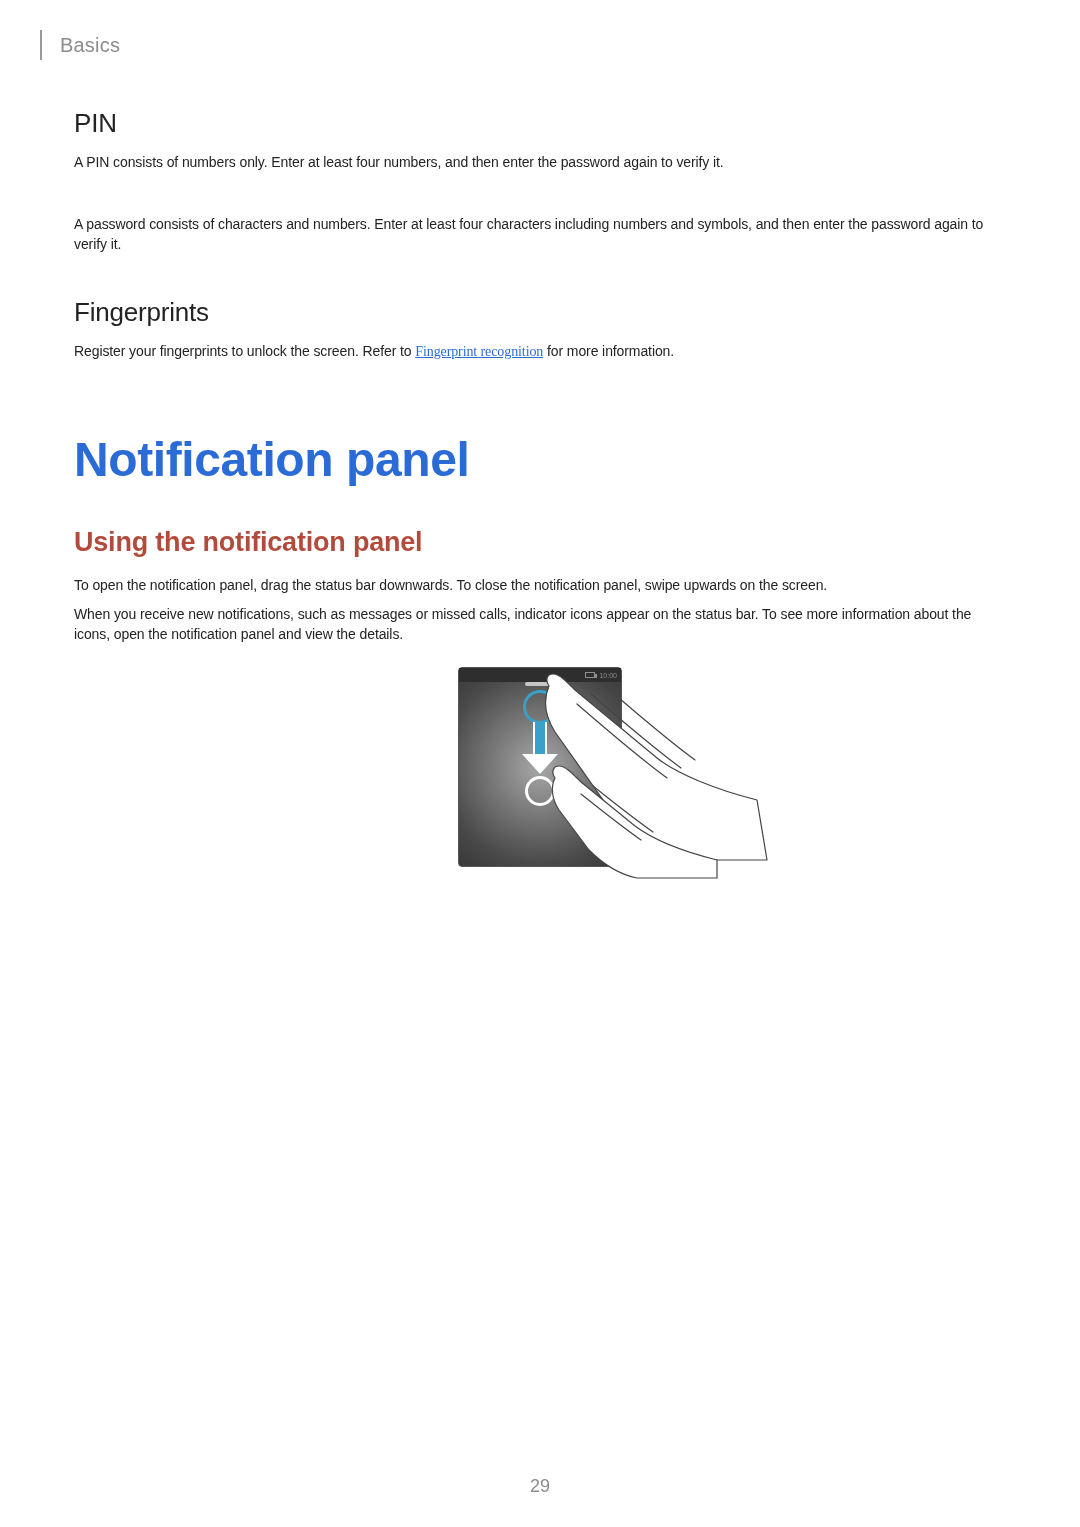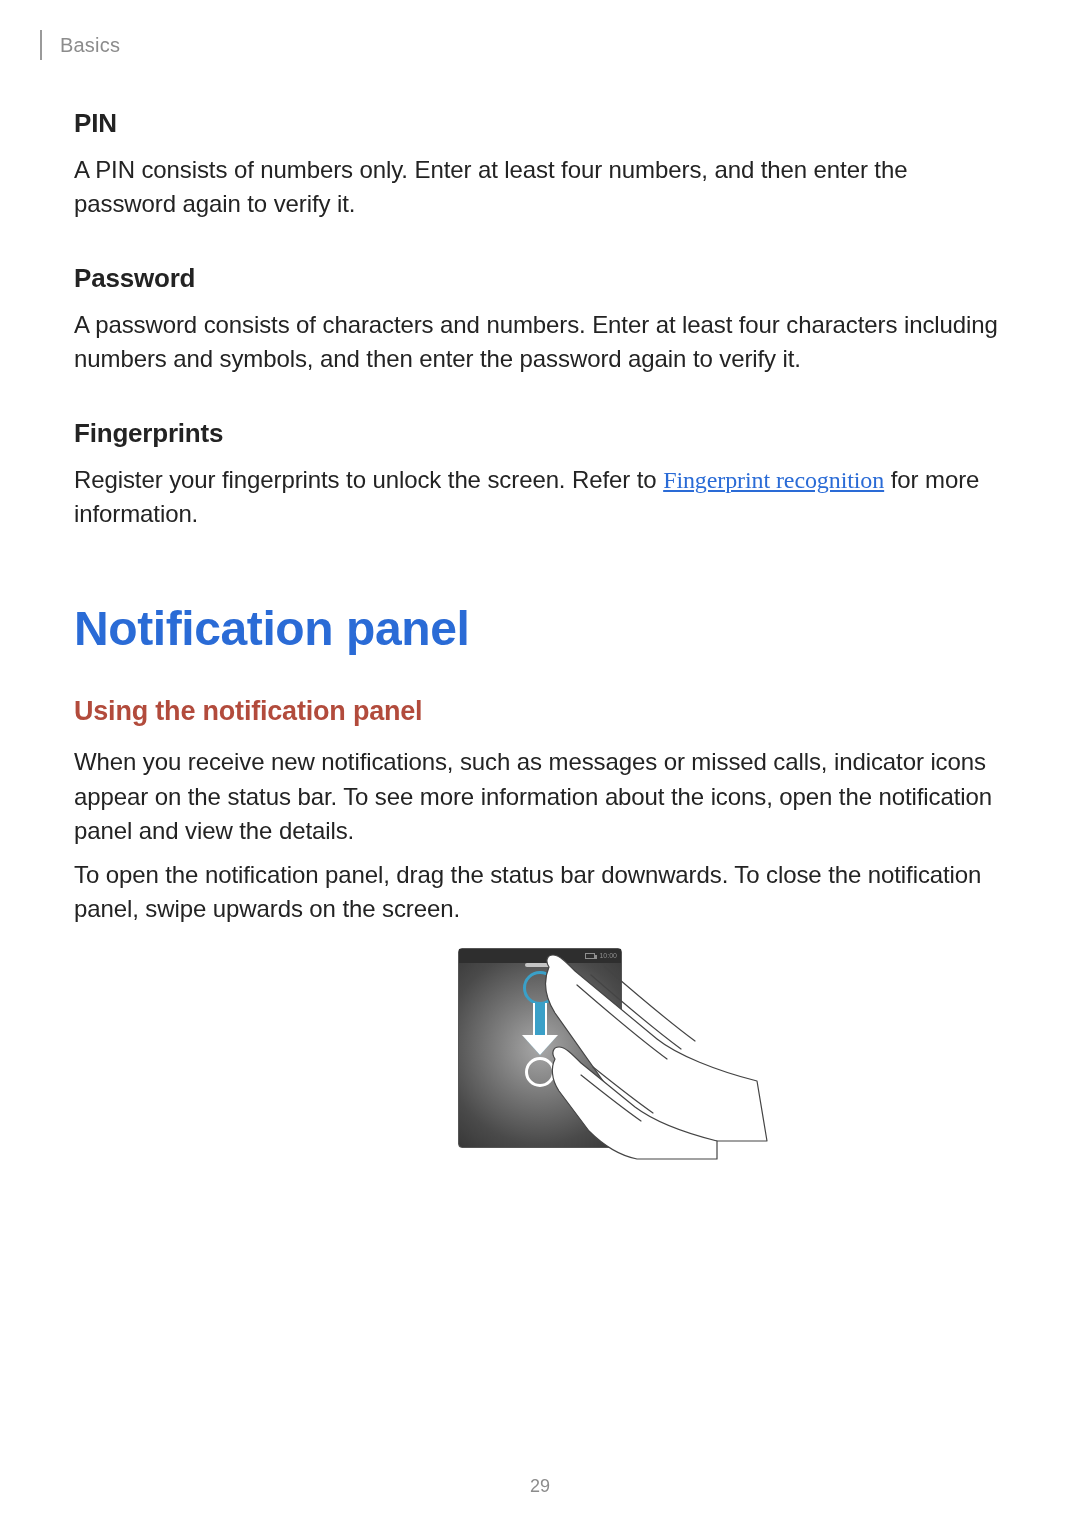--- a/index.html
+++ b/index.html
@@ -31,26 +31,26 @@
     letter-spacing: 0.2px;
   }
   .content {
     position: absolute;
     top: 108px;
     left: 74px;
     width: 932px;
   }
   .h3 {
     font-size: 26px;
-    font-weight: 700;
+    font-weight: 400;
     margin-bottom: 14px;
     letter-spacing: -0.2px;
   }
   .body {
-    font-size: 24px;
+    font-size: 14px;
     line-height: 1.42;
     margin-bottom: 42px;
     letter-spacing: -0.1px;
   }
   .body-last { margin-bottom: 10px; }
   .link { color: #2a6bd6; font-family: Liberation Serif, serif; }
   .h1 {
     font-size: 48px;
     font-weight: 700;
     color: #2a6bd6;
@@ -181,33 +181,32 @@
 <div class="breadcrumb-bar">
   <div class="breadcrumb-rule"></div>
   <span class="breadcrumb-text">Basics</span>
 </div>
 
 <div class="content">
 
   <div class="h3">PIN</div>
   <div class="body">A PIN consists of numbers only. Enter at least four numbers, and then enter the password again to verify it.</div>
 
-  <div class="h3">Password</div>
   <div class="body">A password consists of characters and numbers. Enter at least four characters including numbers and symbols, and then enter the password again to verify it.</div>
 
   <div class="h3">Fingerprints</div>
   <div class="body">
     <span>Register your fingerprints to unlock the screen. Refer to </span><a class="link" href="#">Fingerprint recognition</a><span> for more information.</span>
   </div>
 
   <div class="h1">Notification panel</div>
 
   <div class="h2">Using the notification panel</div>
+  <div class="body body-last">To open the notification panel, drag the status bar downwards. To close the notification panel, swipe upwards on the screen.</div>
   <div class="body body-last">When you receive new notifications, such as messages or missed calls, indicator icons appear on the status bar. To see more information about the icons, open the notification panel and view the details.</div>
-  <div class="body body-last">To open the notification panel, drag the status bar downwards. To close the notification panel, swipe upwards on the screen.</div>
 
   <div class="figure">
     <div class="phone">
       <div class="statusbar">
         <div class="battery"></div>
         <span class="time">10:00</span>
       </div>
       <div class="handle"></div>
       <div class="arrow-container">
         <div class="circle"></div>

